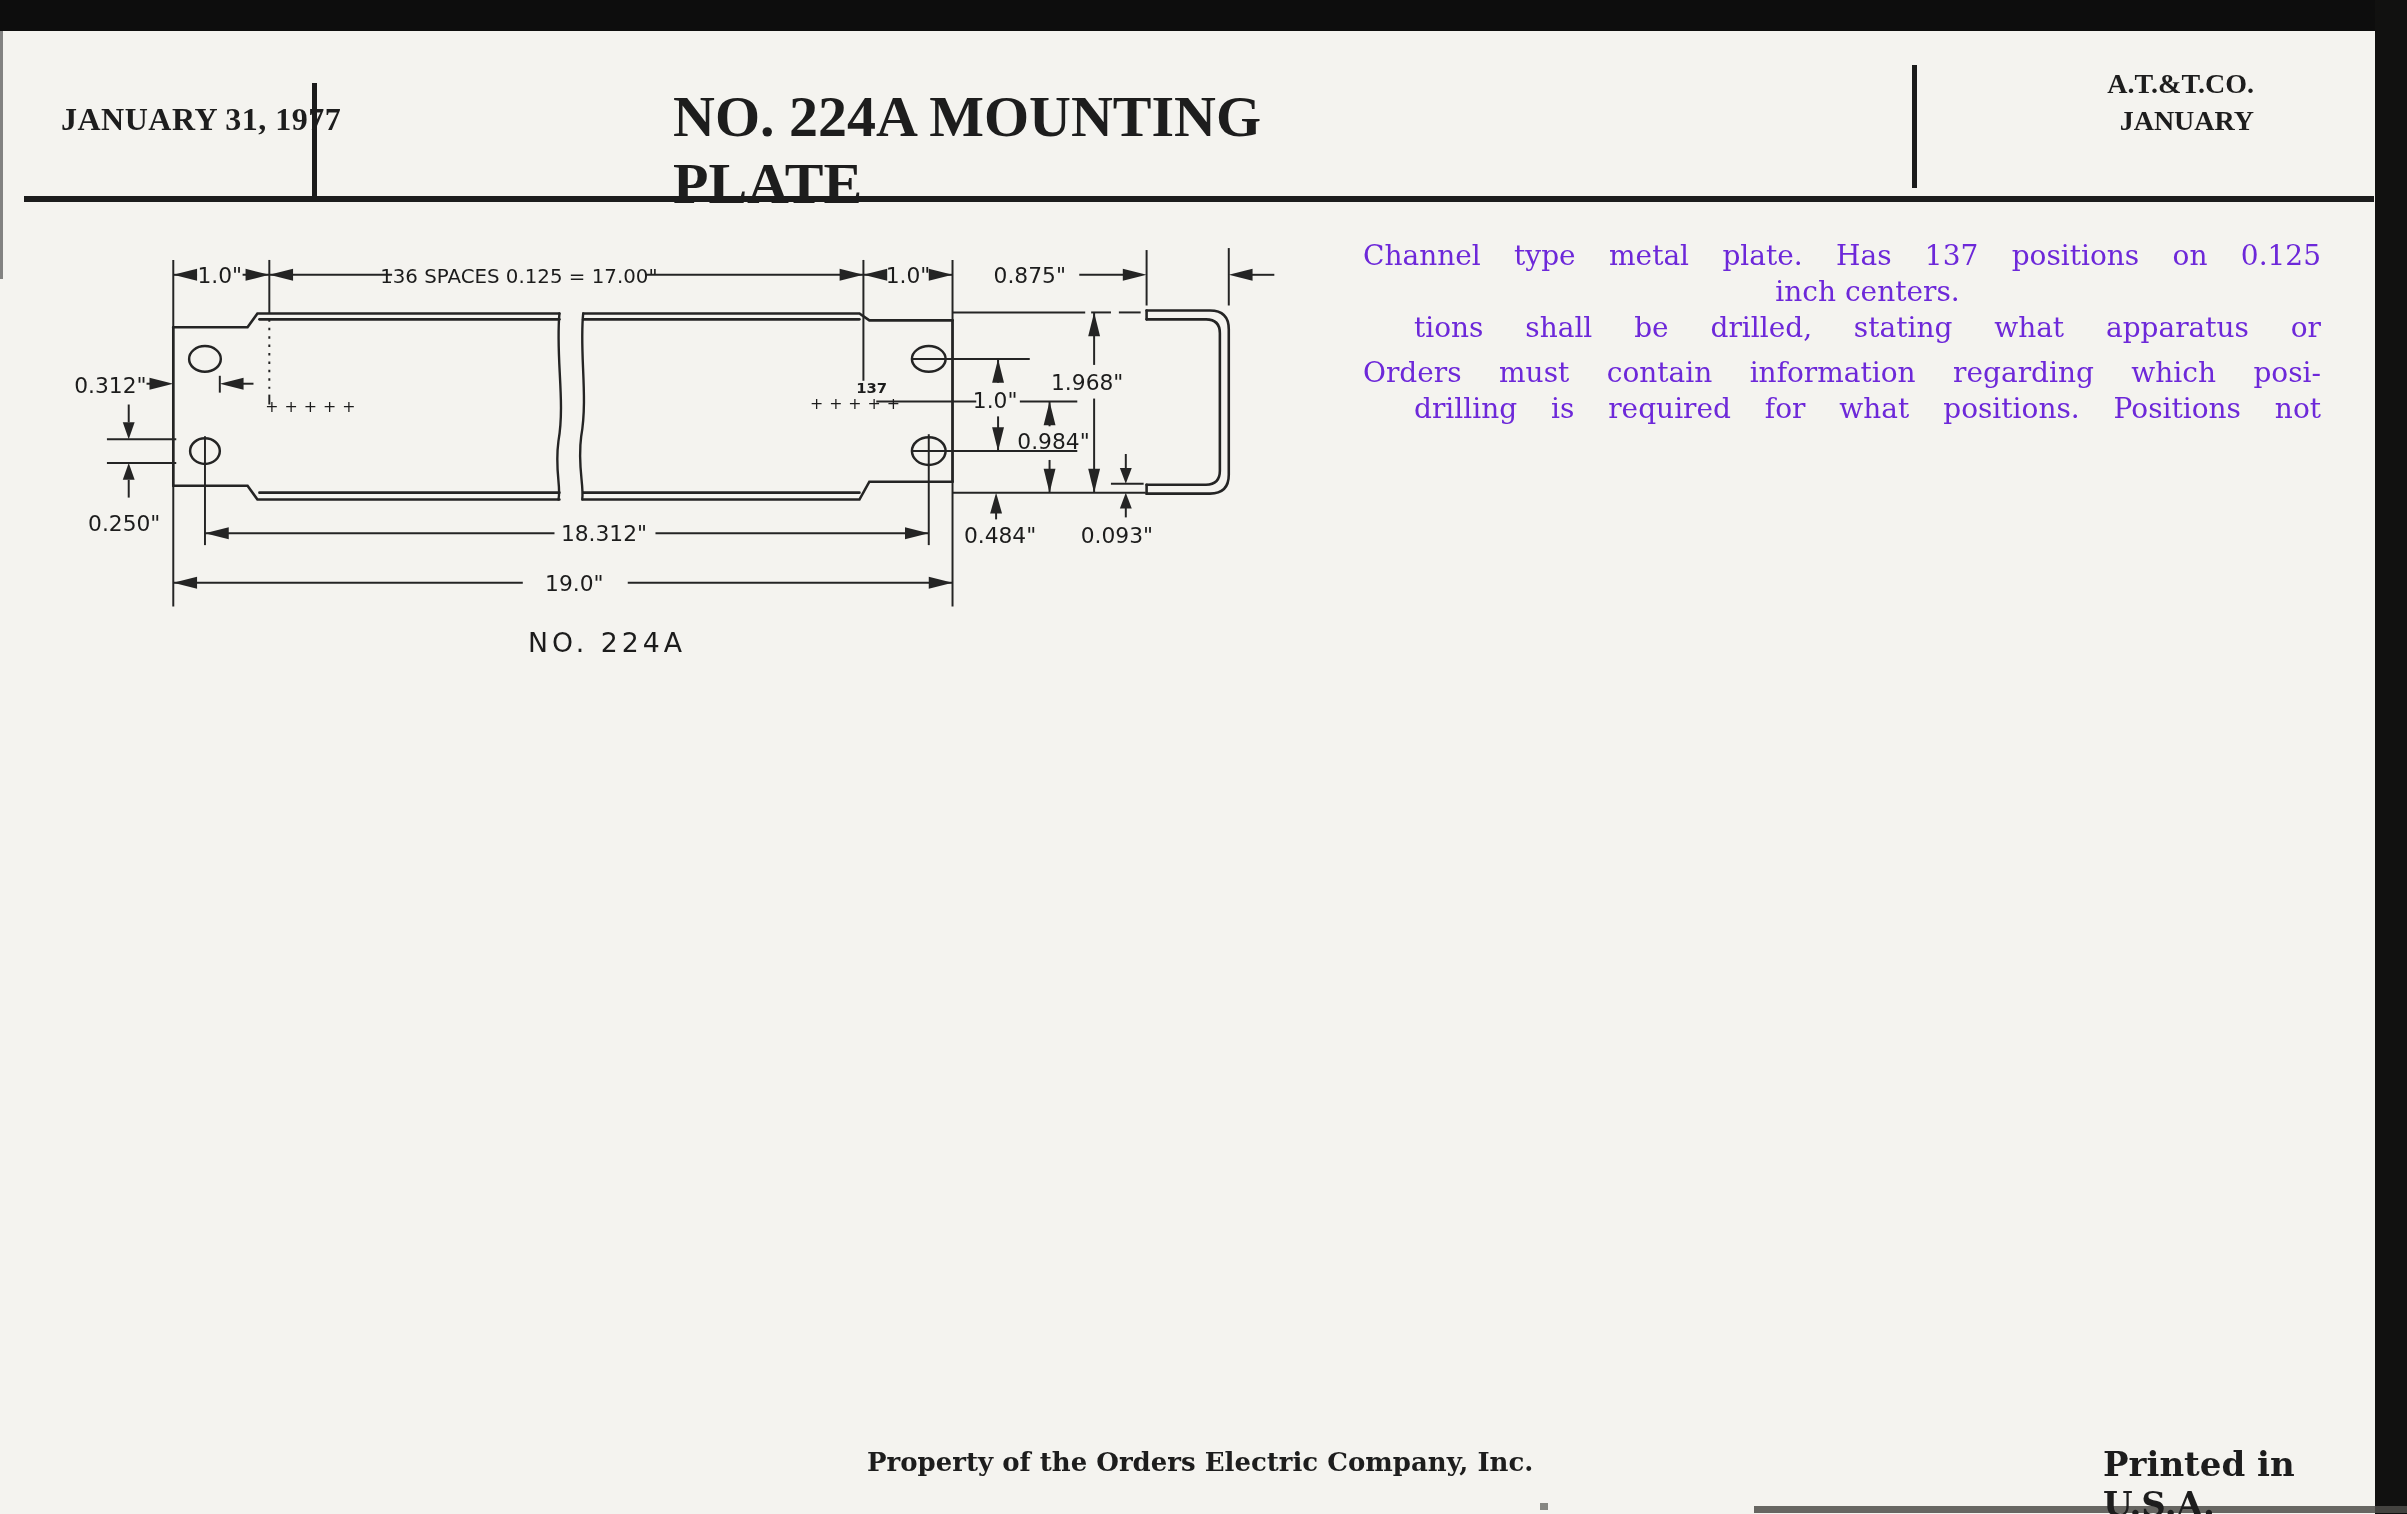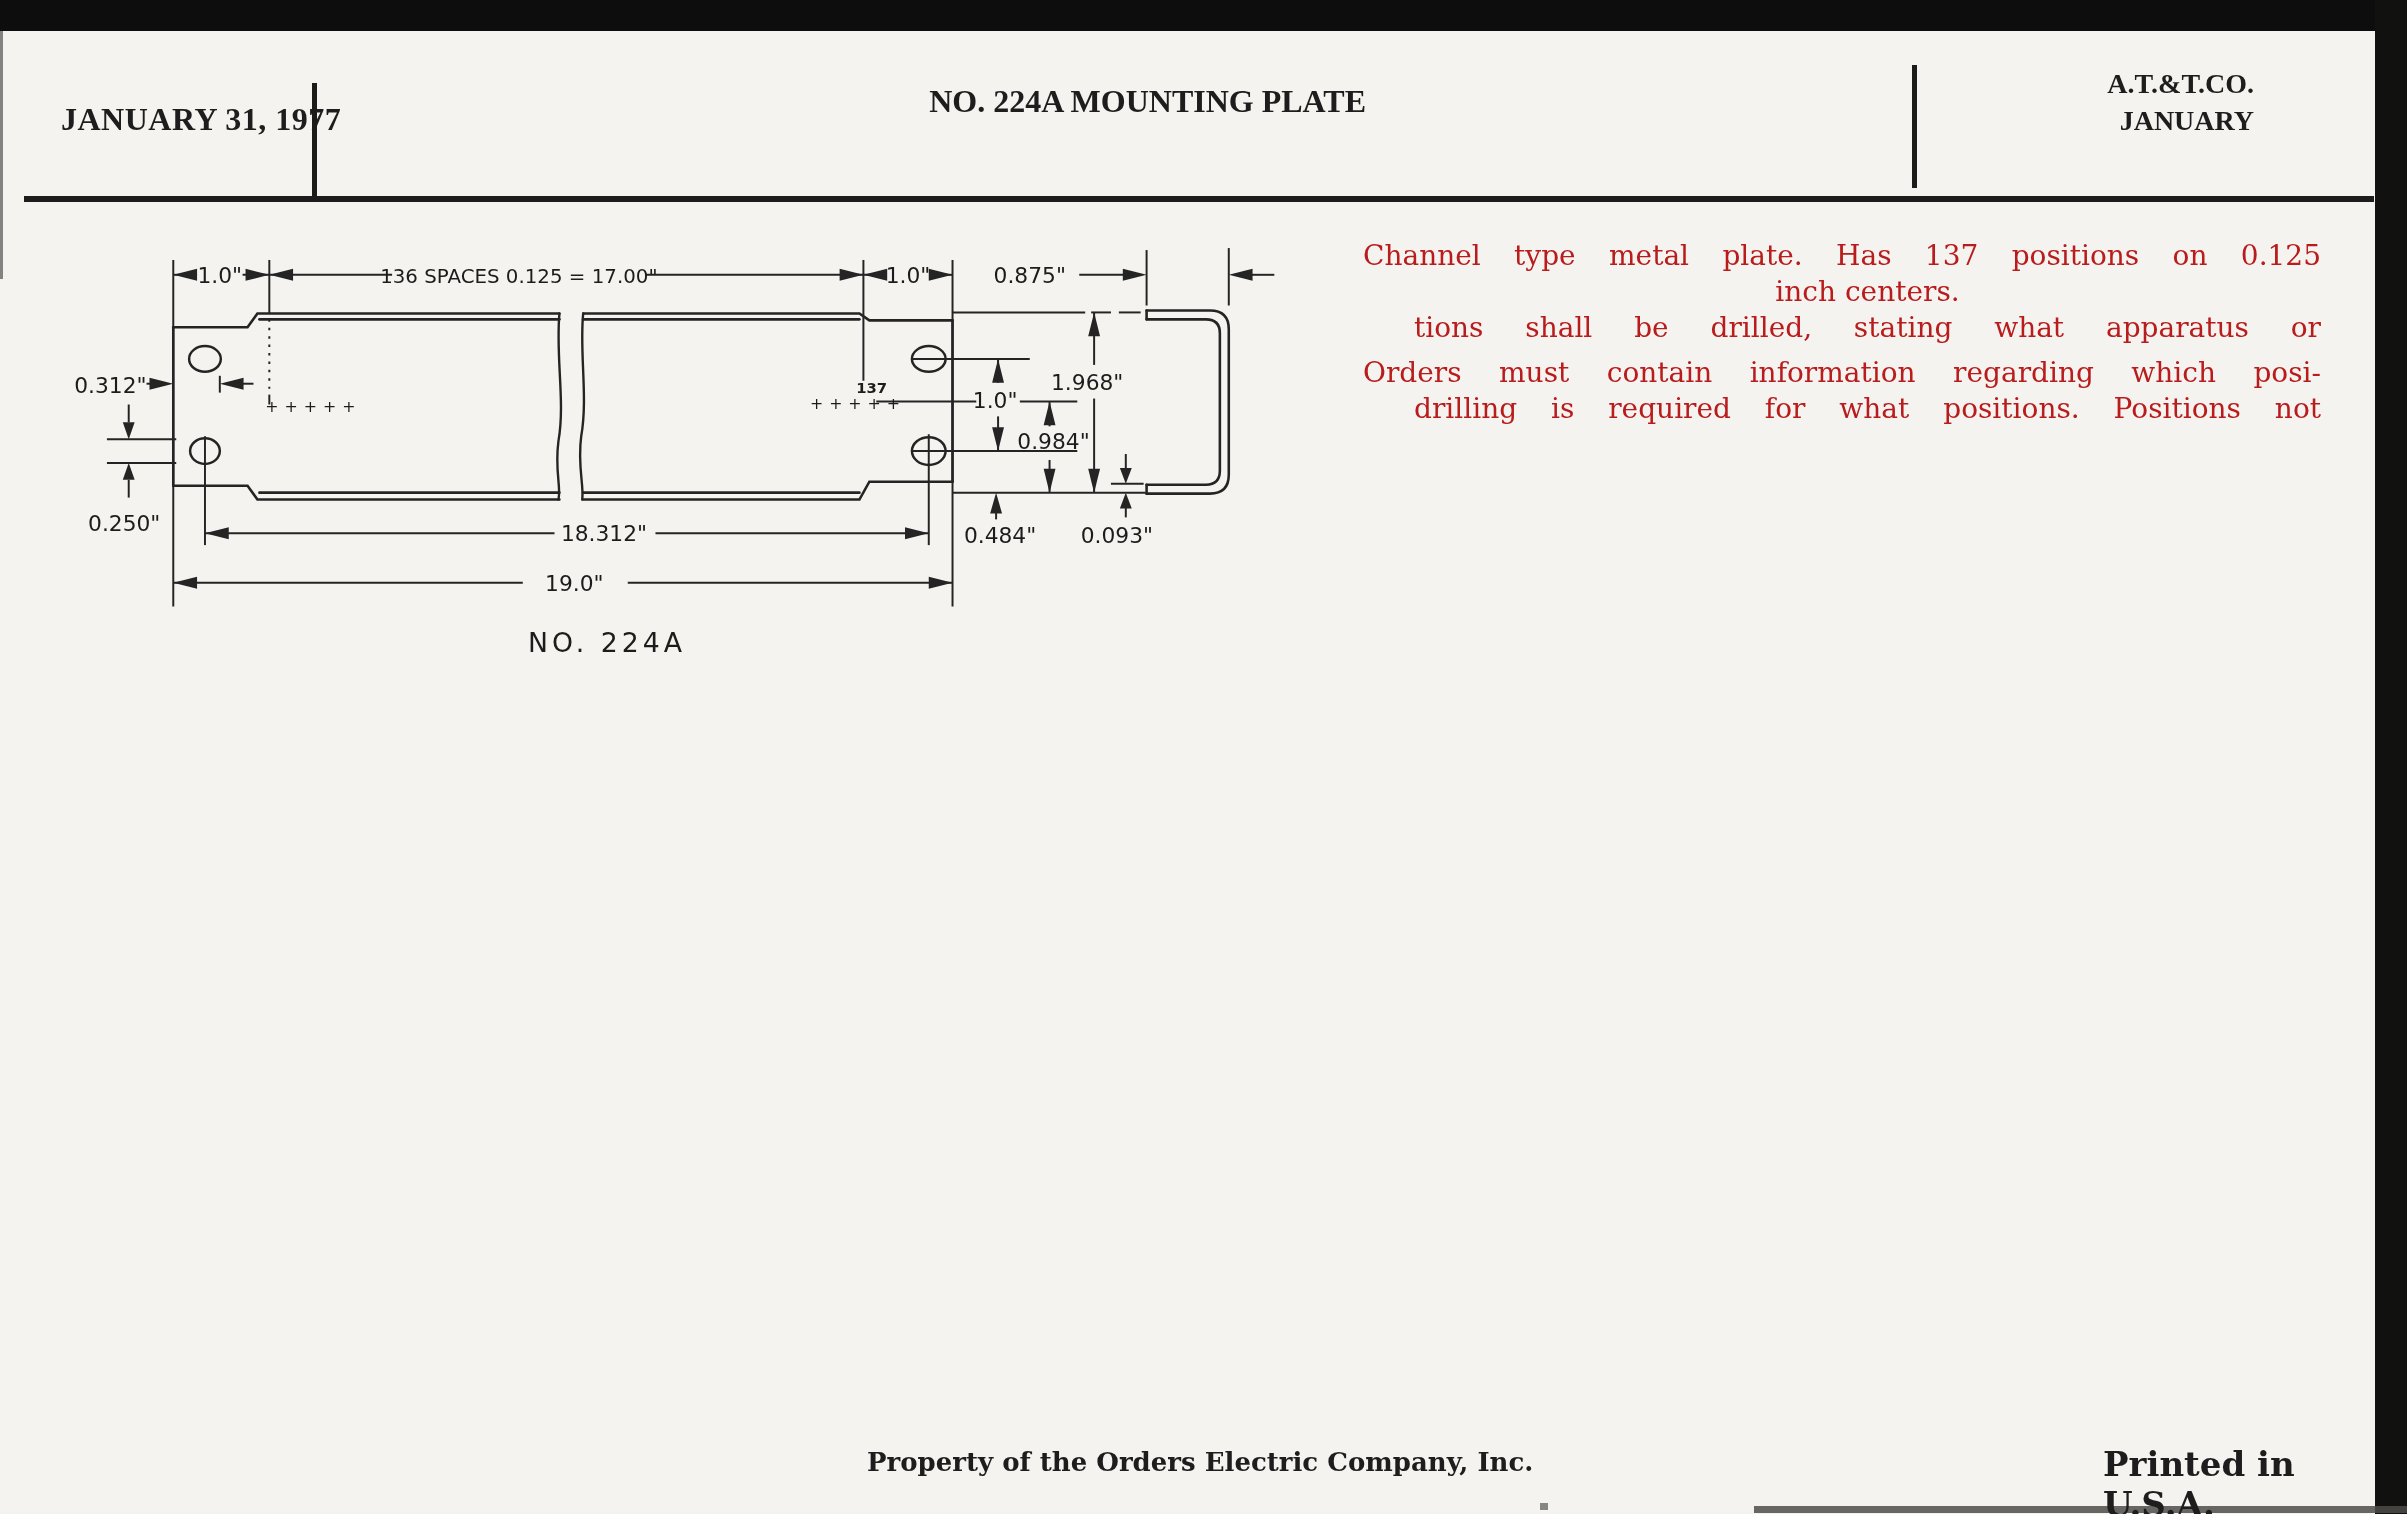--- a/index.html
+++ b/index.html
@@ -12,26 +12,26 @@
   .abs{position:absolute;}
   
   .scan-top{left:0;top:0;width:2408px;height:31px;background:#0d0d0d;}
   .scan-right{right:0;top:0;width:33px;height:1515px;background:#111110;}
   .scan-left-edge{left:0;top:31px;width:3px;height:248px;background:#454545;opacity:.65;}
   .scan-bottom{left:1754px;top:1506px;width:653px;height:7px;background:#4d4c49;opacity:.85;}
   .scan-bottom-tick{left:1540px;top:1503px;width:8px;height:7px;background:#6a6a66;opacity:.8;}
   
   .hdr-date{left:61px;top:101px;font-size:32px;font-weight:bold;letter-spacing:0.5px;}
   .hdr-div1{left:312px;top:83px;width:5px;height:118px;background:#1b1b1b;}
-  .hdr-title{left:673px;top:83px;width:693px;text-align:right;font-size:32px;font-weight:bold;letter-spacing:0px;}
+  .hdr-title{left:673px;top:83px;width:693px;text-align:left;font-size:58px;font-weight:bold;letter-spacing:0px;}
   .hdr-div2{left:1912px;top:65px;width:5px;height:123px;background:#1b1b1b;}
   .hdr-std{left:2002px;top:65px;width:252px;text-align:right;font-size:28px;font-weight:bold;line-height:37px;}
   .hdr-rule{left:24px;top:196px;width:2350px;height:6px;background:#1c1c1c;}
   
-  .desc{left:1363px;top:238px;width:958px;font-family:"DejaVu Serif", serif;font-size:28px;line-height:36px;color:#b91c1c;}
+  .desc{left:1363px;top:238px;width:958px;font-family:"DejaVu Serif", serif;font-size:28px;line-height:36px;color:#6d28d9;}
   .desc .ln{text-align:justify;text-align-last:justify;}
   .desc .ln-last{text-align:center;}
   .desc .ind{padding-left:51px;}
   .desc .p2{margin-top:9px;}
   
   .drawing{left:0px;top:238px;}
   
   .ftr-left{left:867px;top:1447px;font-size:26px;font-weight:bold;font-family:"DejaVu Serif", serif;}
   .ftr-right{left:2103px;top:1444px;font-size:34px;font-weight:bold;font-family:"DejaVu Serif", serif;}
   svg text{font-family:"DejaVu Sans", sans-serif;fill:#1c1c1c;}

